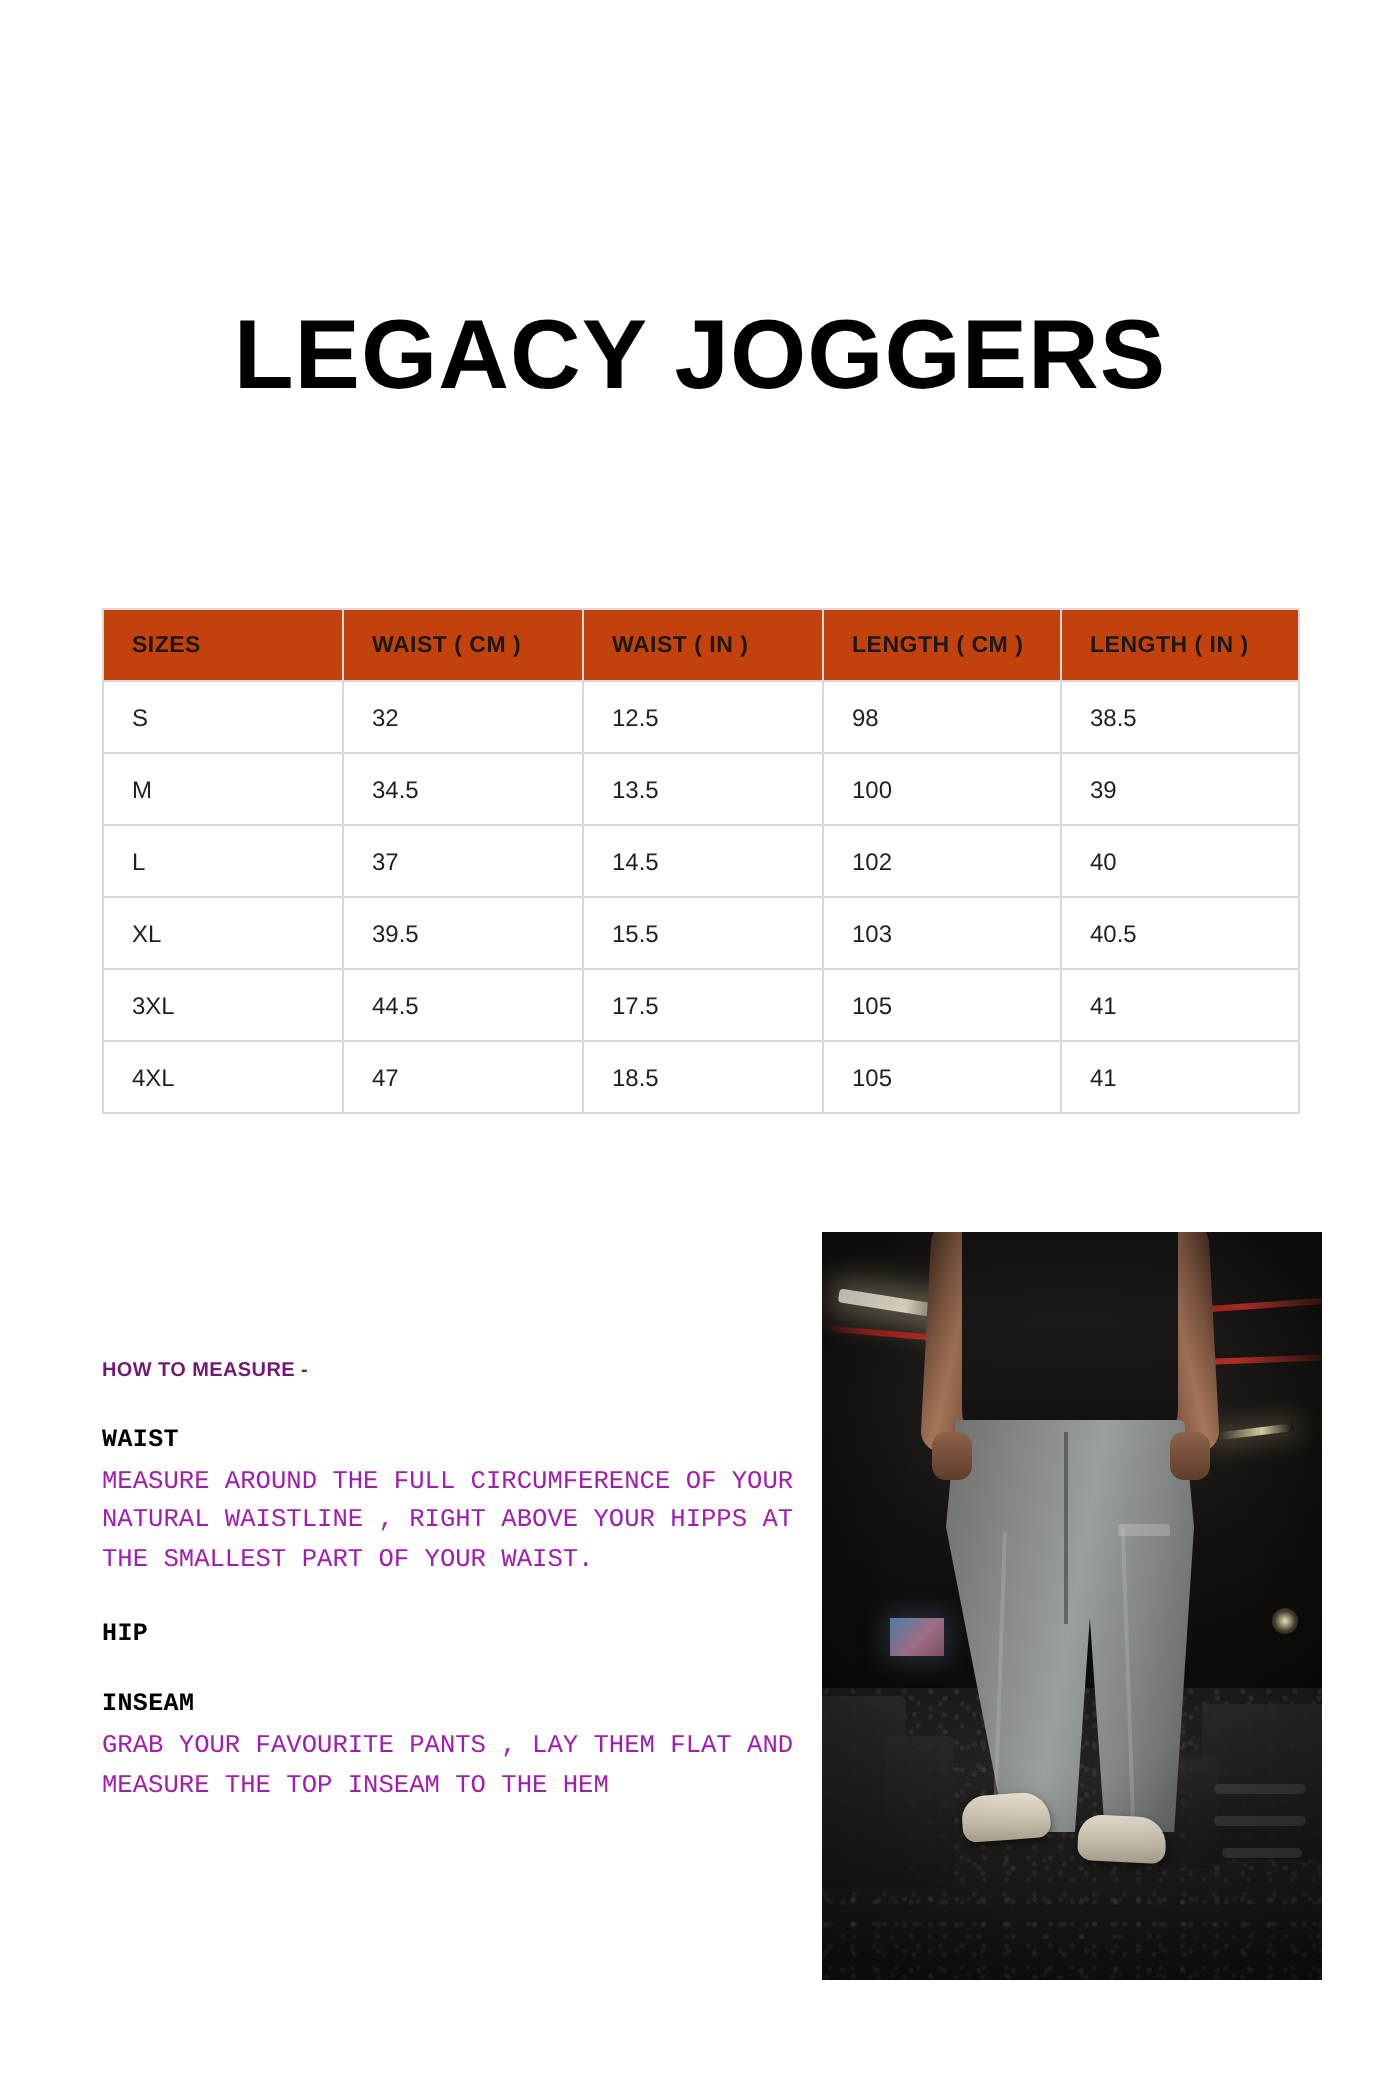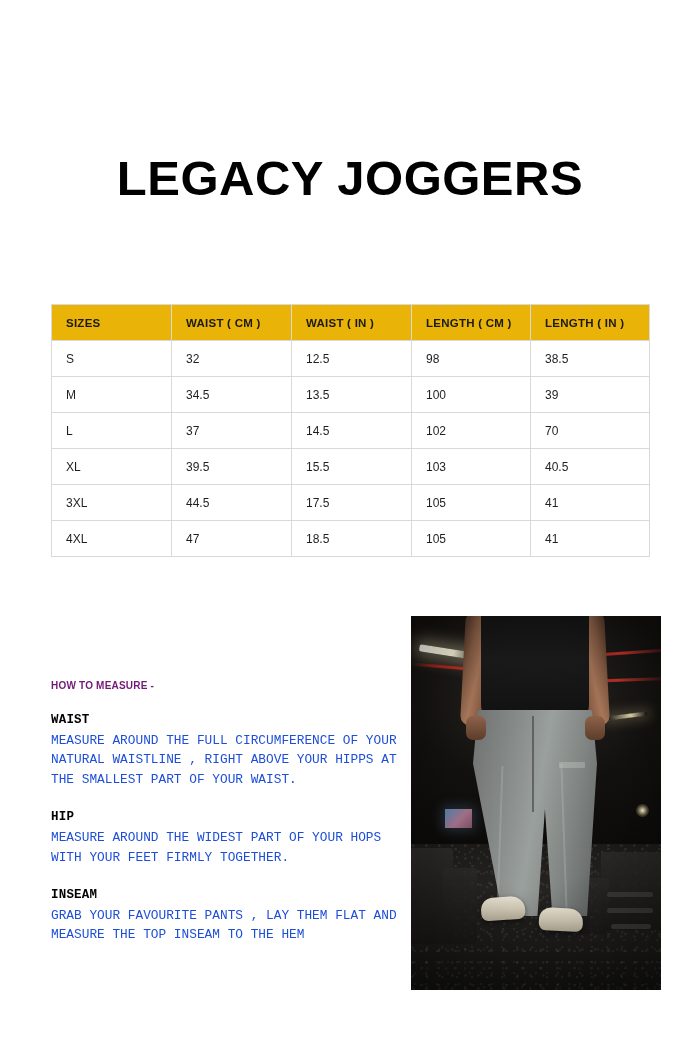--- a/index.html
+++ b/index.html
@@ -50,21 +50,21 @@
   .size-table th,
   .size-table td {
     border: 1px solid #d9d9d9;
     text-align: left;
     vertical-align: middle;
     padding: 0 0 0 14px;
     height: 36px;
     box-sizing: border-box;
   }
   .size-table thead th {
-    background: #eab308;
+    background: #c2410c;
     font-size: 11.5px;
     font-weight: 700;
     letter-spacing: 0.25px;
     color: #1a1a1a;
     height: 36px;
   }
   .size-table tbody td {
     background: #ffffff;
     font-size: 12px;
     font-weight: 400;
@@ -91,21 +91,21 @@
     font-size: 12.5px;
     font-weight: 700;
     letter-spacing: 0.2px;
     color: #000000;
     margin: 0 0 4px 0;
   }
   .measure-text {
     font-size: 12.8px;
     line-height: 19.4px;
     font-weight: 400;
-    color: #1d4ed8;
+    color: #a21caf;
     margin: 0;
   }
 
   
   .product-photo {
     position: absolute;
     left: 411px;
     top: 616px;
     width: 250px;
     height: 374px;
@@ -322,21 +322,21 @@
       <td>34.5</td>
       <td>13.5</td>
       <td>100</td>
       <td>39</td>
     </tr>
     <tr>
       <td>L</td>
       <td>37</td>
       <td>14.5</td>
       <td>102</td>
-      <td>70</td>
+      <td>40</td>
     </tr>
     <tr>
       <td>XL</td>
       <td>39.5</td>
       <td>15.5</td>
       <td>103</td>
       <td>40.5</td>
     </tr>
     <tr>
       <td>3XL</td>
@@ -358,21 +358,20 @@
 <div class="measure-block">
   <div class="measure-heading">HOW TO MEASURE -</div>
 
   <div class="measure-section">
     <div class="measure-label">WAIST</div>
     <div class="measure-text">MEASURE AROUND THE FULL CIRCUMFERENCE OF YOUR NATURAL WAISTLINE , RIGHT ABOVE YOUR HIPPS AT THE SMALLEST PART OF YOUR WAIST.</div>
   </div>
 
   <div class="measure-section">
     <div class="measure-label">HIP</div>
-    <div class="measure-text">MEASURE AROUND THE WIDEST PART OF YOUR HOPS WITH YOUR FEET FIRMLY TOGETHER.</div>
   </div>
 
   <div class="measure-section">
     <div class="measure-label">INSEAM</div>
     <div class="measure-text">GRAB YOUR FAVOURITE PANTS , LAY THEM FLAT AND MEASURE THE TOP INSEAM TO THE HEM</div>
   </div>
 </div>
 
 <div class="product-photo">
   <div class="photo-scene">

